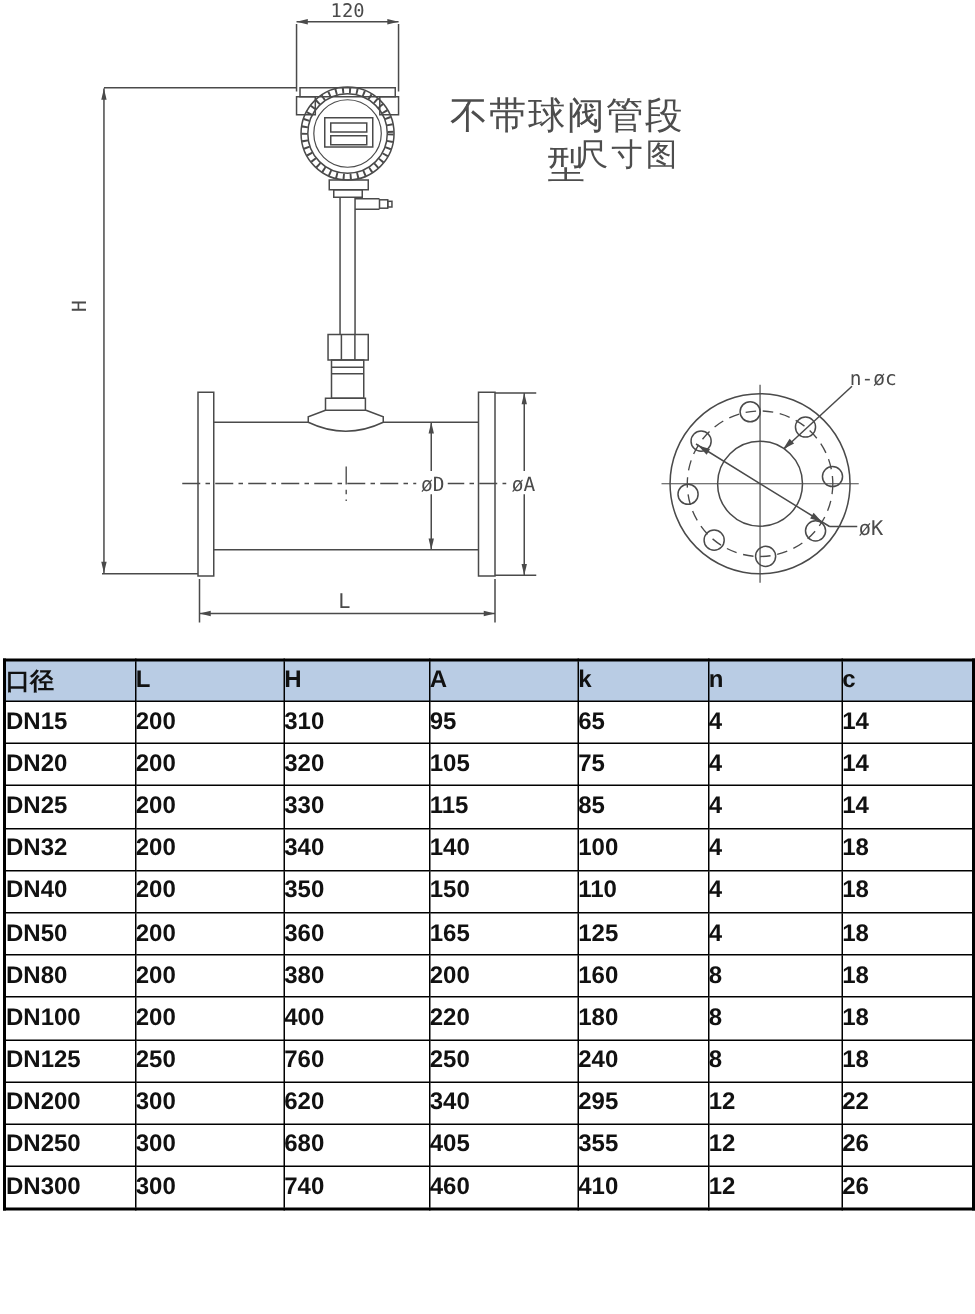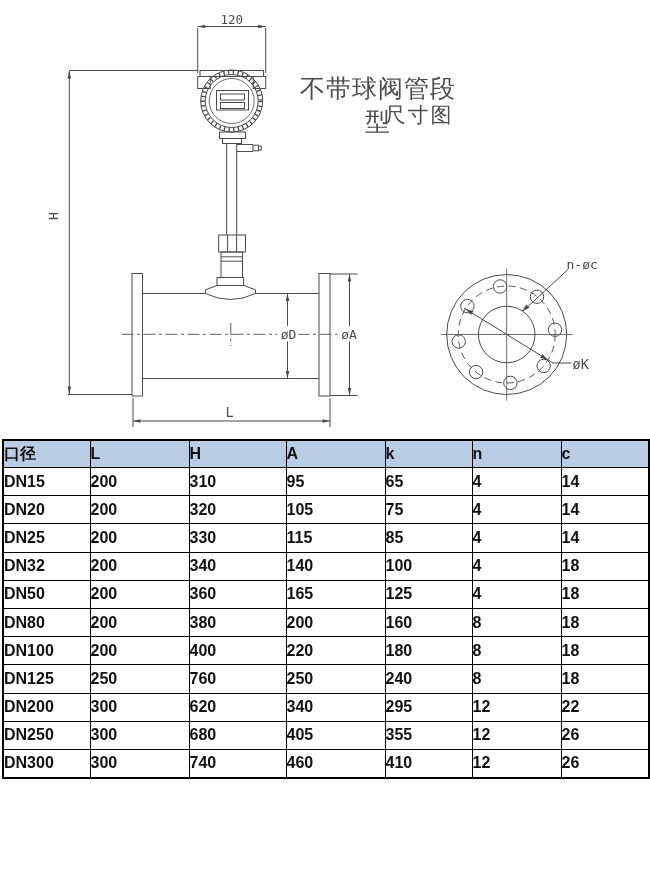--- a/index.html
+++ b/index.html
@@ -1,18 +1,18 @@
 <!DOCTYPE html>
 <html><head>
 <meta charset="utf-8">
 <style>
   html,body{margin:0;padding:0;background:#fff;}
   .page{position:relative;width:650px;height:876px;background:#fff;overflow:hidden;
         font-family:"Liberation Sans",sans-serif;}
-  .drawing{position:absolute;top:12px;left:0;width:650px;height:438px;}
+  .drawing{position:absolute;top:0;left:0;width:650px;height:438px;}
   .drawing svg{position:absolute;top:0;left:0;}
   .title-line1{position:absolute;left:288px;top:60px;width:180px;text-align:center;
                font-size:25px;color:#4d4d4d;letter-spacing:1px;}
   .title-line2{position:absolute;left:378px;top:89px;width:82px;text-align:center;
                font-size:21px;color:#4d4d4d;letter-spacing:2px;}
   table.dims{position:absolute;top:439px;left:2px;width:646px;border-collapse:collapse;
              table-layout:fixed;font-weight:bold;font-size:16px;color:#111;
              text-align:left;border:2.5px solid #000;}
   .dims th,.dims td{border:1.8px solid #000;padding:0;vertical-align:middle;
                     font-family:"Liberation Sans",sans-serif;}
@@ -180,20 +180,29 @@
         <tr>
           <td>DN32</td>
           <td>200</td>
           <td>340</td>
           <td>140</td>
           <td>100</td>
           <td>4</td>
           <td>18</td>
         </tr>
         <tr>
+          <td>DN40</td>
+          <td>200</td>
+          <td>350</td>
+          <td>150</td>
+          <td>110</td>
+          <td>4</td>
+          <td>18</td>
+        </tr>
+        <tr>
           <td>DN50</td>
           <td>200</td>
           <td>360</td>
           <td>165</td>
           <td>125</td>
           <td>4</td>
           <td>18</td>
         </tr>
         <tr>
           <td>DN80</td>

